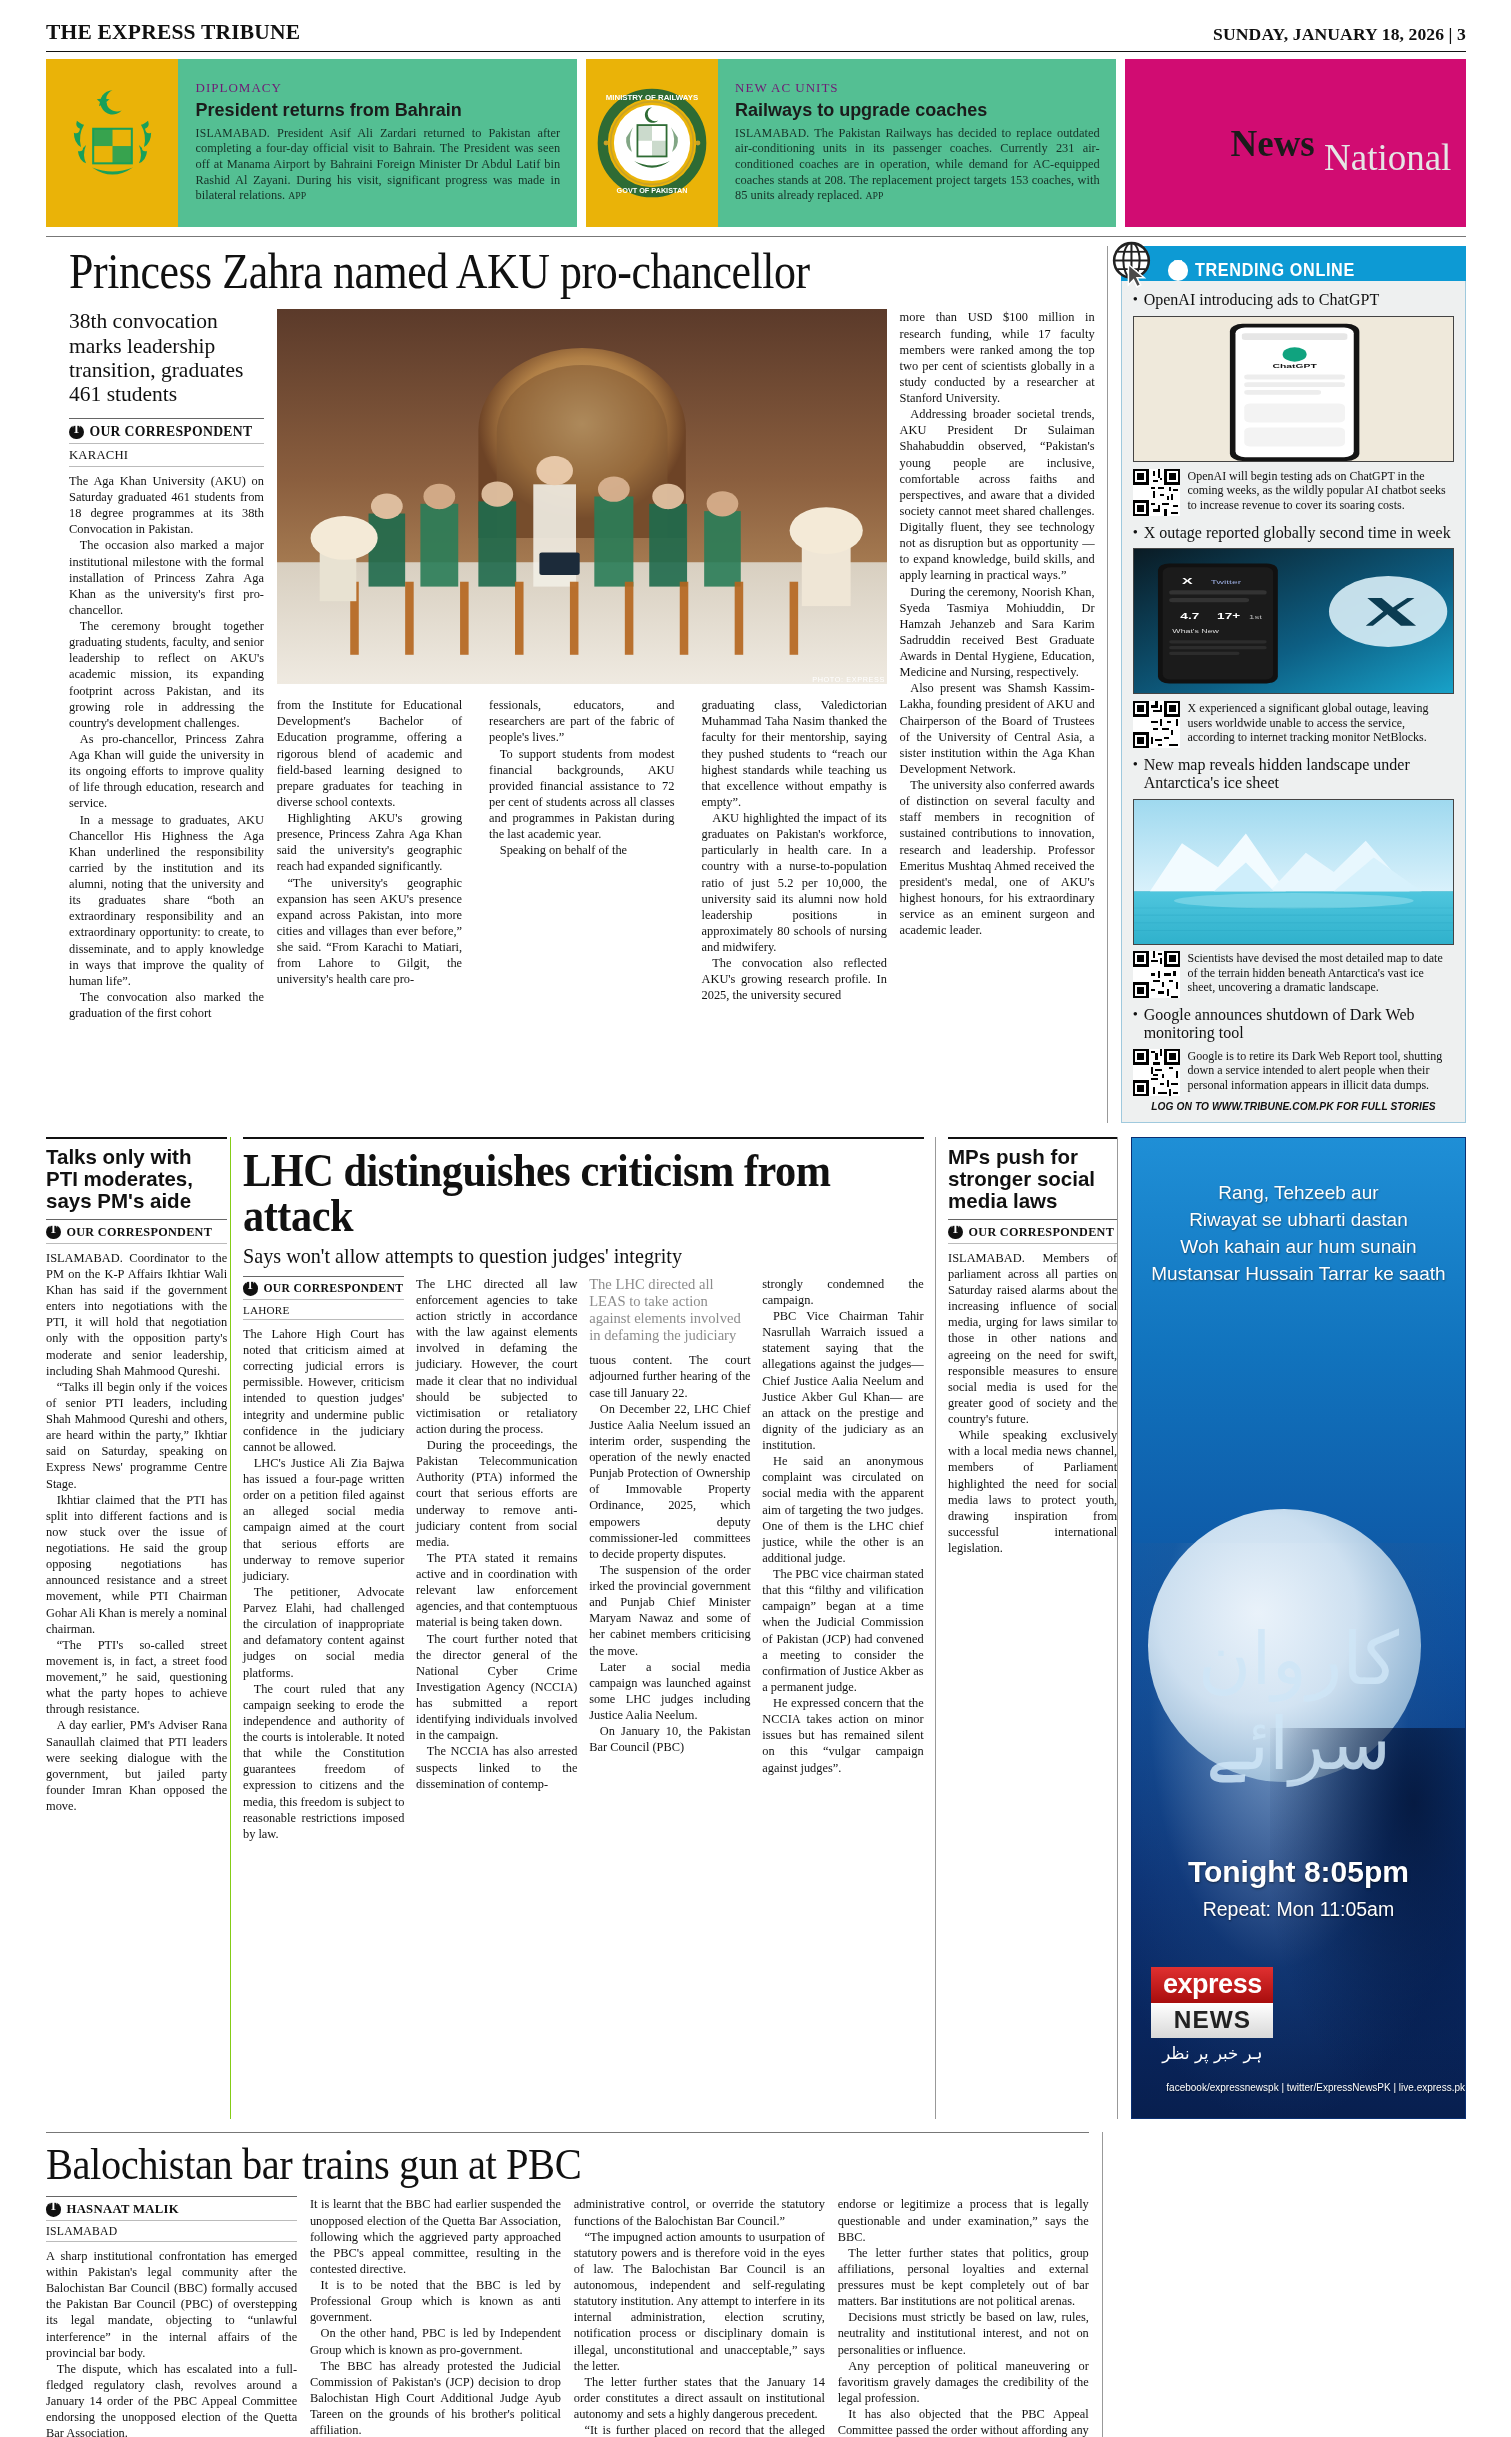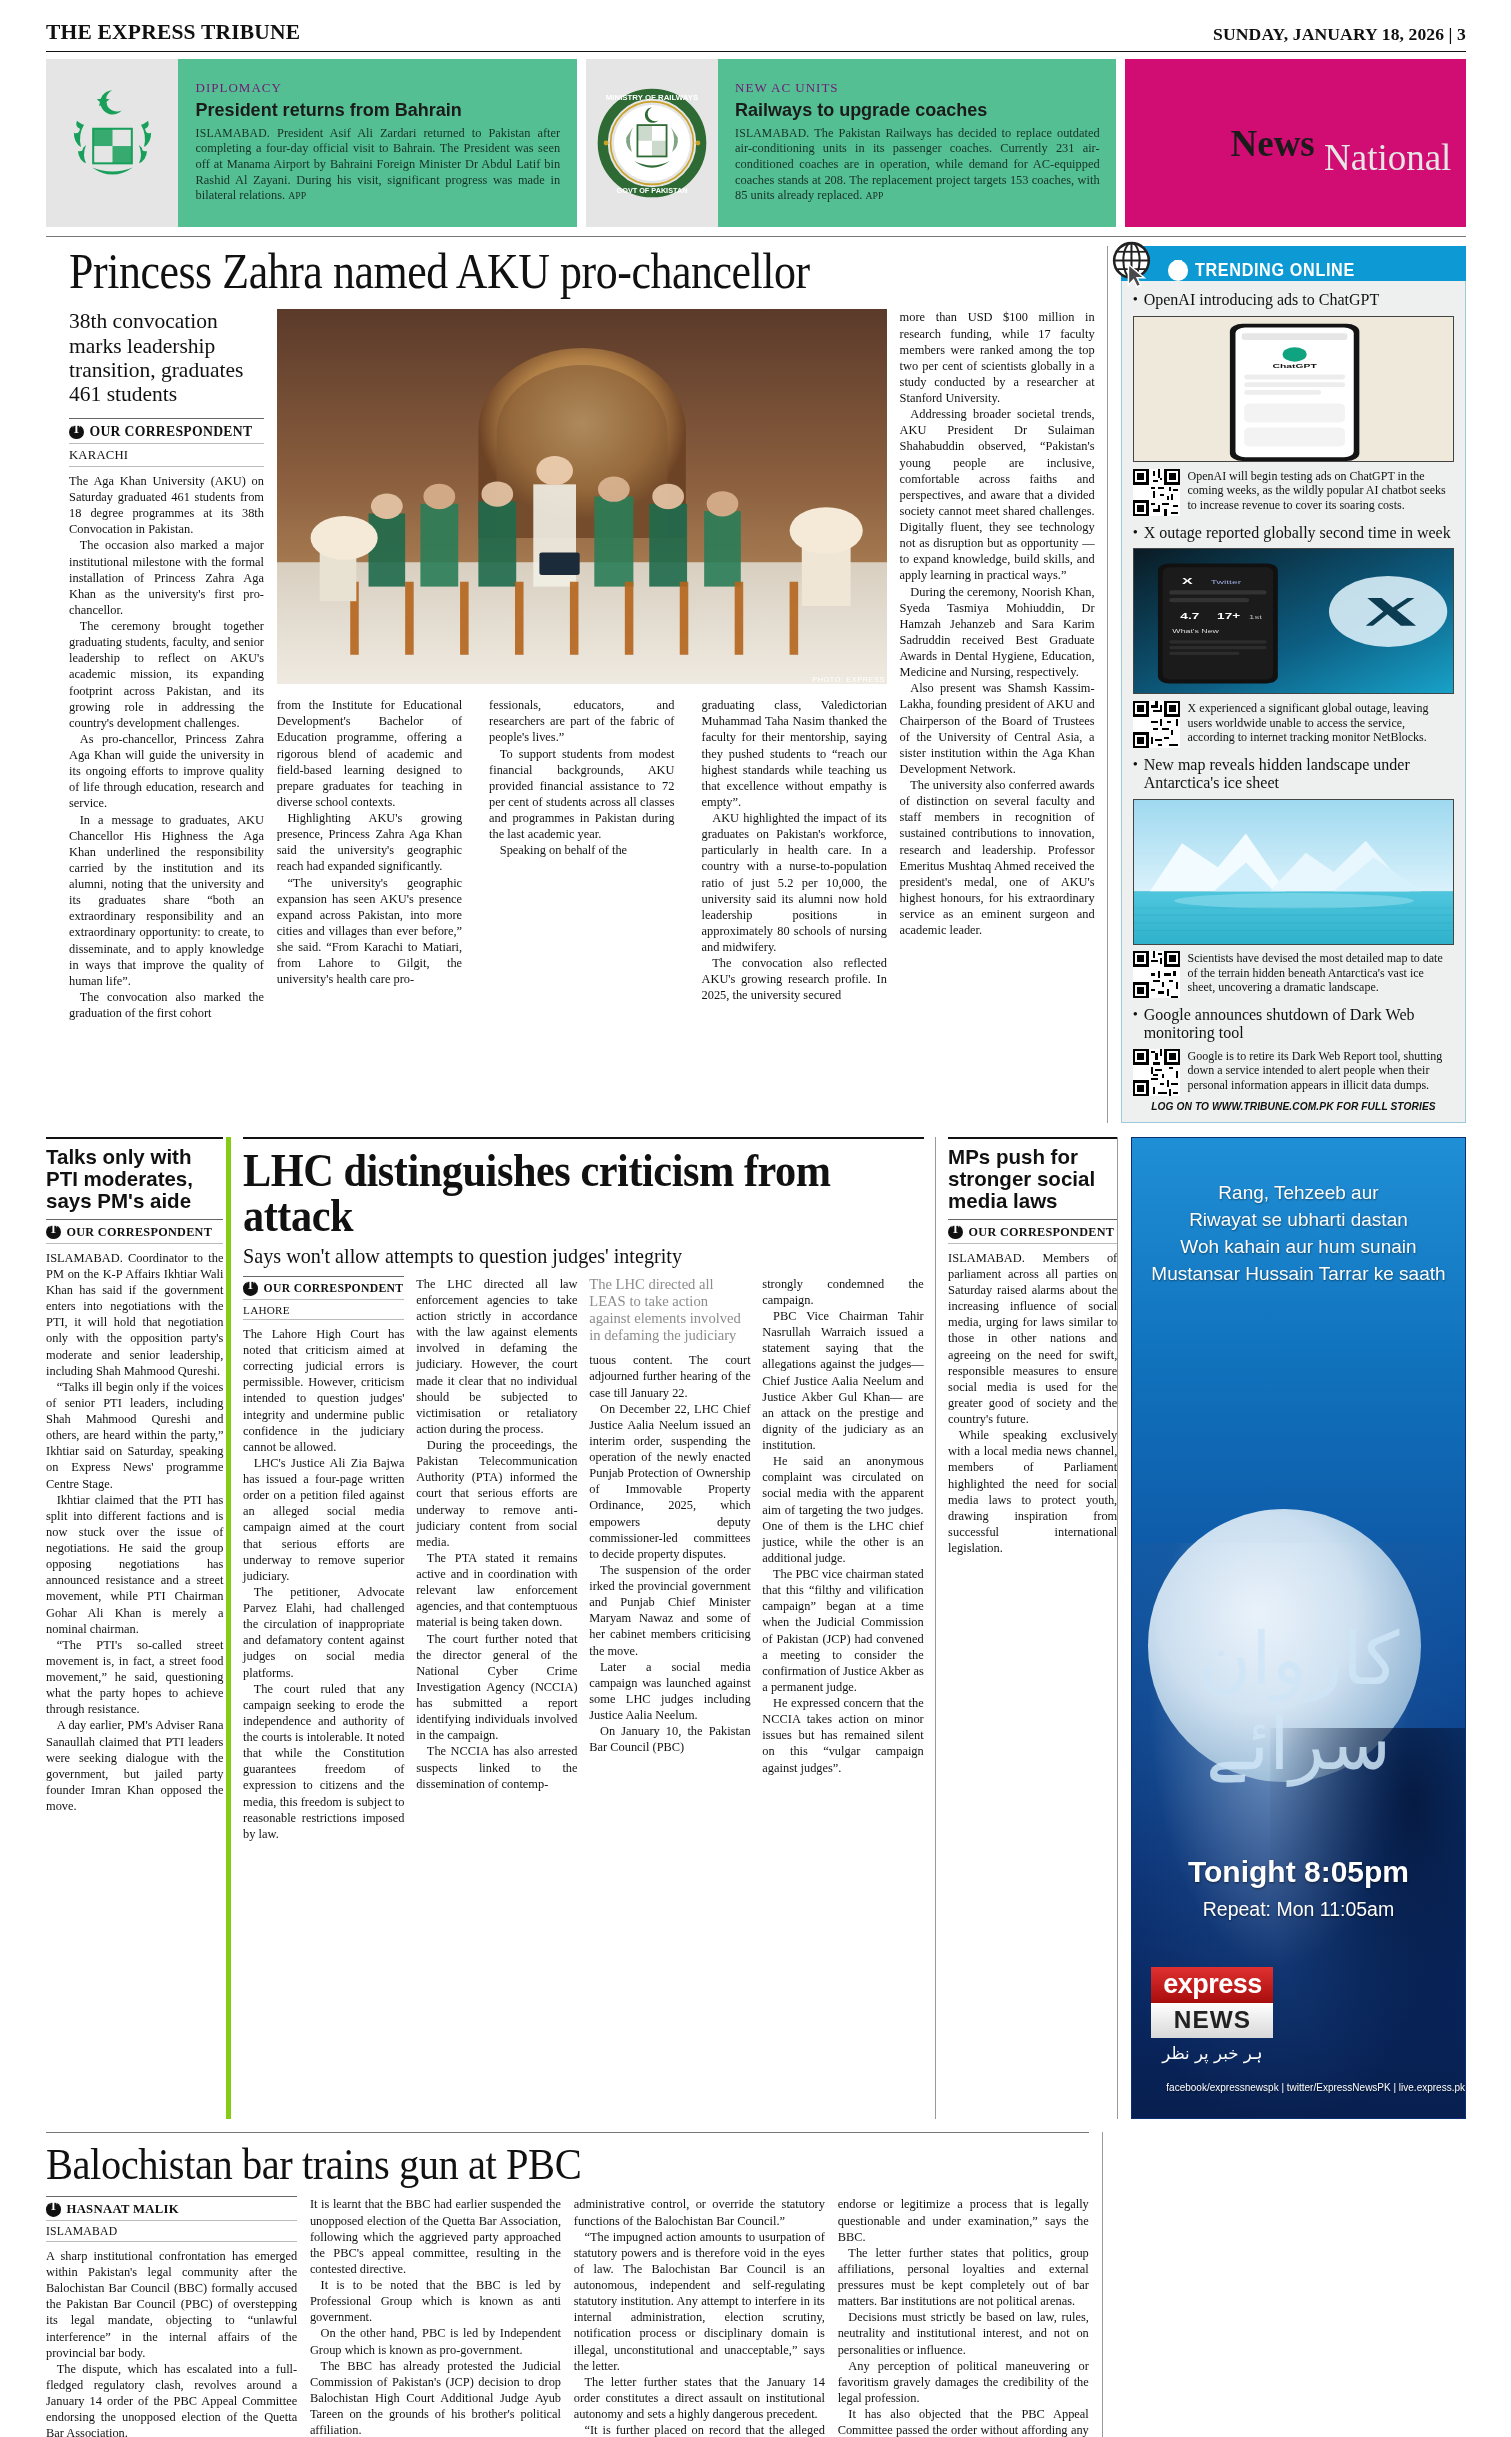--- a/index.html
+++ b/index.html
@@ -19,21 +19,21 @@
   .masthead-title { font-family:"Liberation Serif", serif; font-weight:700;
                     font-size:21.5px; letter-spacing:0.2px; }
   .masthead-date { font-family:"Liberation Serif", serif; font-weight:700;
                    font-size:17.6px; letter-spacing:0.1px; }
   .masthead-rule { border-top:1.5px solid #111; margin-top:2px; }
 
   
   .briefs { display:flex; height:168px; margin-top:6.8px; gap:0; }
   .brief { display:flex; background:#54bf93; flex:1 1 0; position:relative; }
   .brief + .brief { margin-left:8.8px; }
-  .brief-logo { width:132px; background:#e5e5e5; display:flex; align-items:center;
+  .brief-logo { width:132px; background:#eab308; display:flex; align-items:center;
                 justify-content:center; flex:none; }
   .brief-body { padding:20.5px 16.6px 8.8px 17.6px; color:#142a20; flex:1; min-width:0; }
   .brief-kicker { font-size:13px; letter-spacing:1px; color:#701a75; font-weight:400;
                   font-family:"Liberation Serif", serif; margin-bottom:4.9px; }
   .brief-head { font-family:"Liberation Sans", sans-serif; font-weight:700;
                 font-size:18px; line-height:1.06; color:#1b1b1b; margin-bottom:5.9px; }
   .brief-text { font-size:12.4px; line-height:1.26; text-align:justify;
                 color:#173127; }
   .brief-text .dl { font-variant:small-caps; font-size:11.7px; letter-spacing:0.2px; }
   .brief-text .agency { font-variant:small-caps; font-size:9.8px; }
@@ -108,21 +108,21 @@
                background:#ccc; }
   .trend-cap { display:flex; gap:7.8px; margin-top:6.8px; }
   .qr { width:47px; height:47px; flex:none; }
   .trend-cap p { font-size:12px; line-height:1.2; }
   .logon { font-family:"Liberation Sans", sans-serif; font-style:italic;
            font-weight:700; font-size:10.2px; letter-spacing:0.1px; margin-top:4.9px;
            text-align:center; }
 
   
   .mid-row { display:flex; margin-top:13.7px; }
-  .mid-left { width:194px; padding-right:3px; border-right:5px solid #84cc16; }
+  .mid-left { width:194px; padding-right:3px; border-right:1px solid #84cc16; }
   .mid-center { width:737px; padding:0 11.7px; }
   .mid-right { width:190px; padding-left:11.7px; border-left:1px solid #999; }
   .mid-ad { width:365px; padding-left:12.7px; border-left:1px solid #999; }
 
   .sub-head { font-family:"Liberation Sans", sans-serif; font-weight:700;
               font-size:20.5px; line-height:1.08; margin:6.8px 0 6.8px 0; }
   h2.lhc { font-family:"Liberation Serif", serif; font-weight:700; font-size:47px;
            line-height:0.96; letter-spacing:-0.5px;
            transform:scaleX(0.9); transform-origin:left center; }
   .lhc-deck { font-size:21px; line-height:1.1; margin-top:6.8px; margin-bottom:7.8px;

